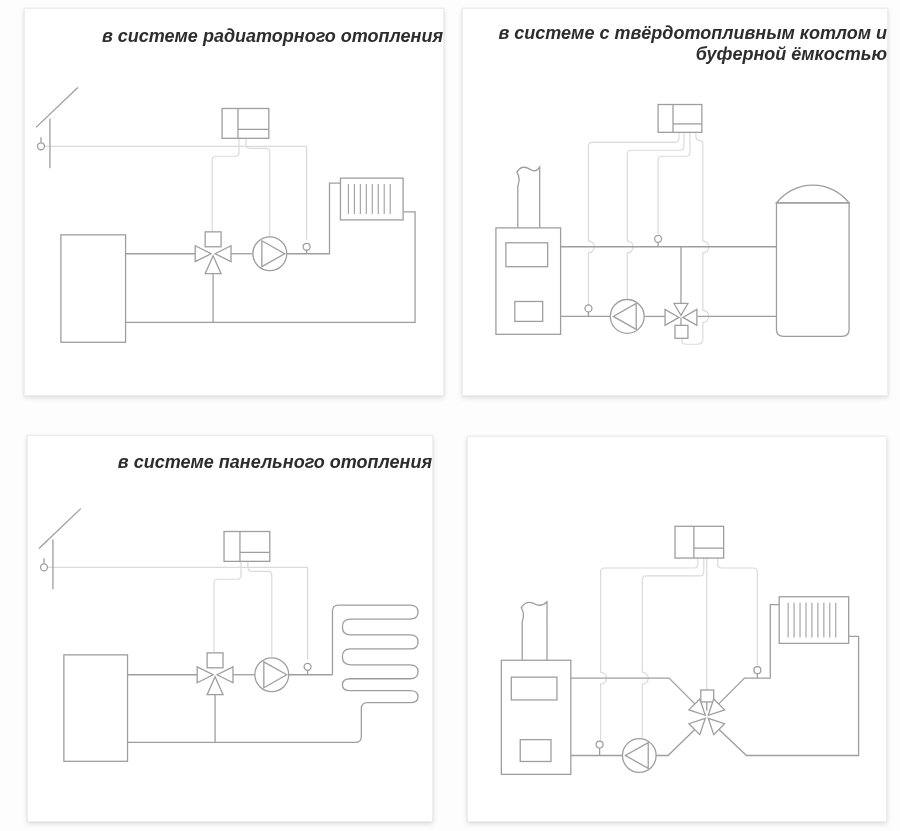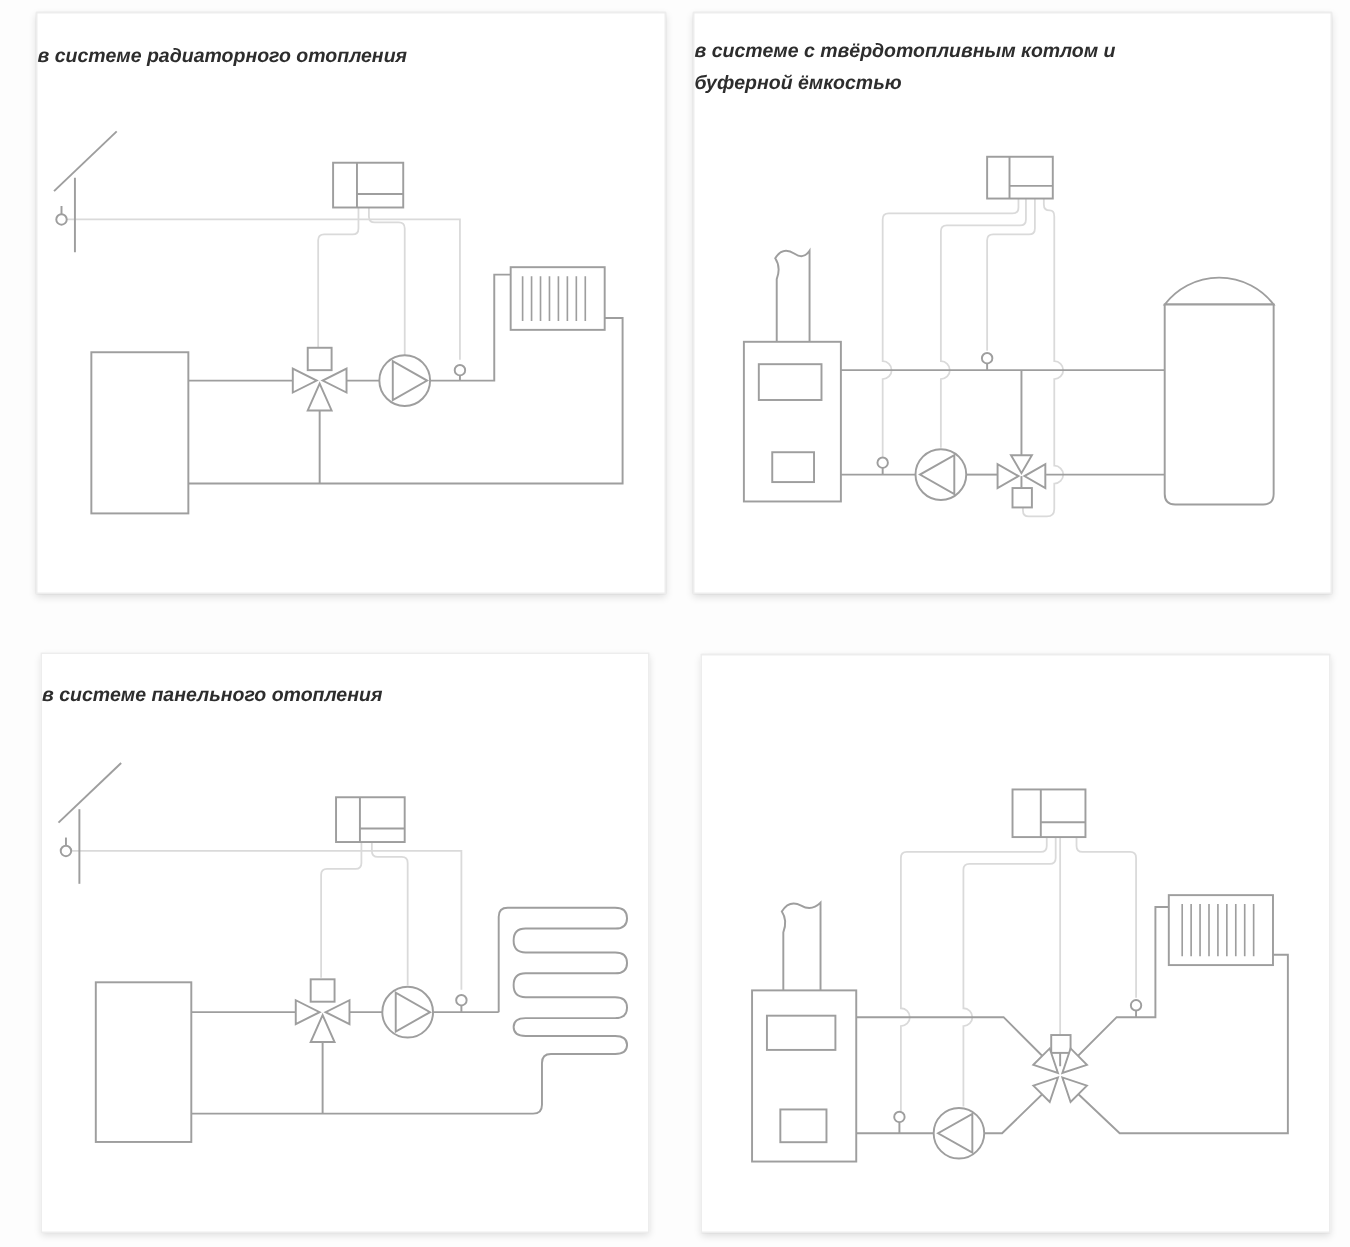--- a/index.html
+++ b/index.html
@@ -9,22 +9,22 @@
     --panel-bg:#ffffff;
     --page-bg:#fdfdfd;
   }
   *{margin:0;padding:0;box-sizing:border-box}
   html,body{width:900px;height:831px;background:var(--page-bg);overflow:hidden;
     font-family:"Liberation Sans","DejaVu Sans",sans-serif}
   .stage{position:relative;width:900px;height:831px}
   .panel{position:absolute;background:var(--panel-bg);border:1px solid #ededed;
     box-shadow:0 2px 5px rgba(0,0,0,.13),0 0 1px rgba(0,0,0,.10)}
   .panel svg{position:absolute;left:0;top:0;width:100%;height:100%}
-  .ptitle{position:absolute;left:0;right:0;text-align:left;z-index:2;
-    font-weight:bold;font-style:italic;font-size:13px;line-height:21px;color:var(--title)}
+  .ptitle{position:absolute;left:0;right:0;text-align:right;z-index:2;
+    font-weight:bold;font-style:italic;font-size:18px;line-height:21px;color:var(--title)}
   #p1{left:24px;top:8px;width:420px;height:388px}
   #p2{left:462px;top:8px;width:426px;height:388px}
   #p3{left:27px;top:435px;width:406px;height:387px}
   #p4{left:467px;top:436px;width:420px;height:386px}
   #p1 .ptitle{top:17px}
   #p2 .ptitle{top:14px}
   #p3 .ptitle{top:16px}
   #p4 .ptitle{top:14px}
   .wire{fill:none;stroke:var(--wire);stroke-width:1.2}
   .pipe{fill:none;stroke:var(--pipe);stroke-width:1.3}

